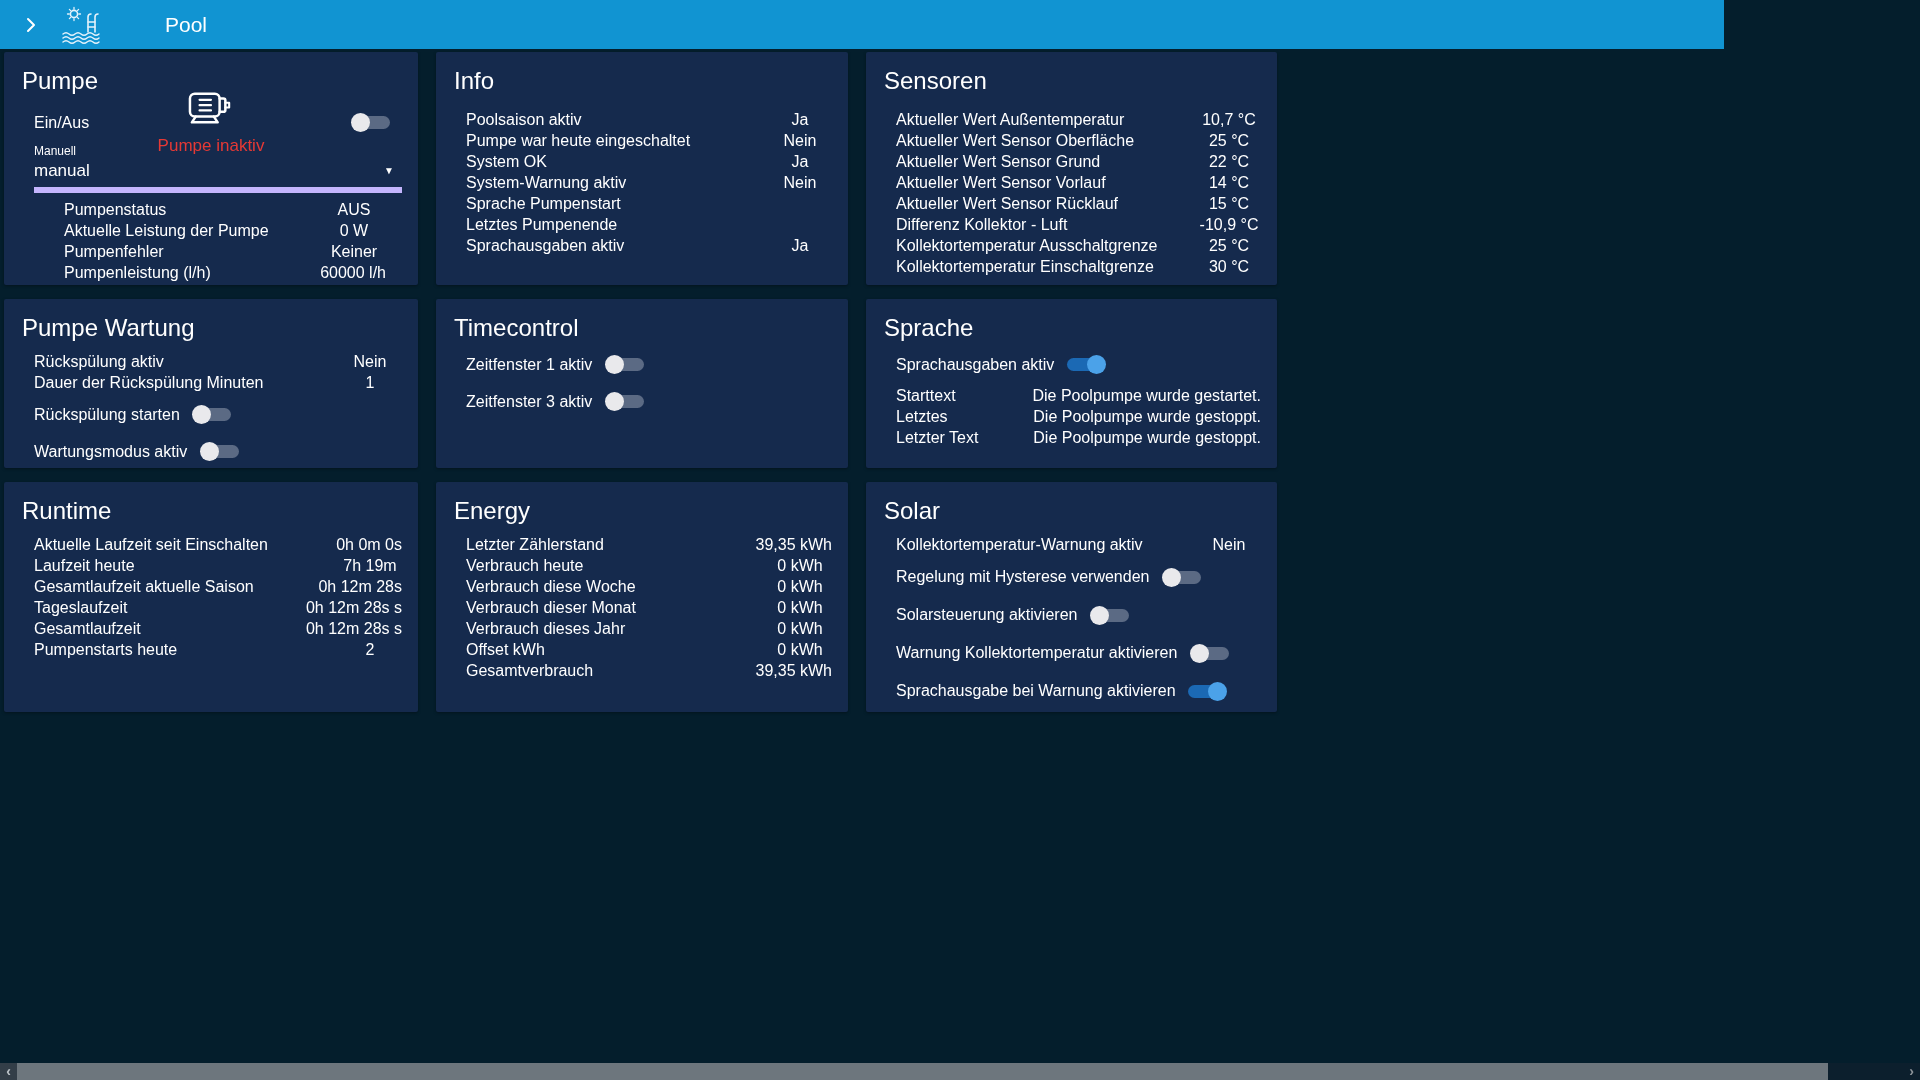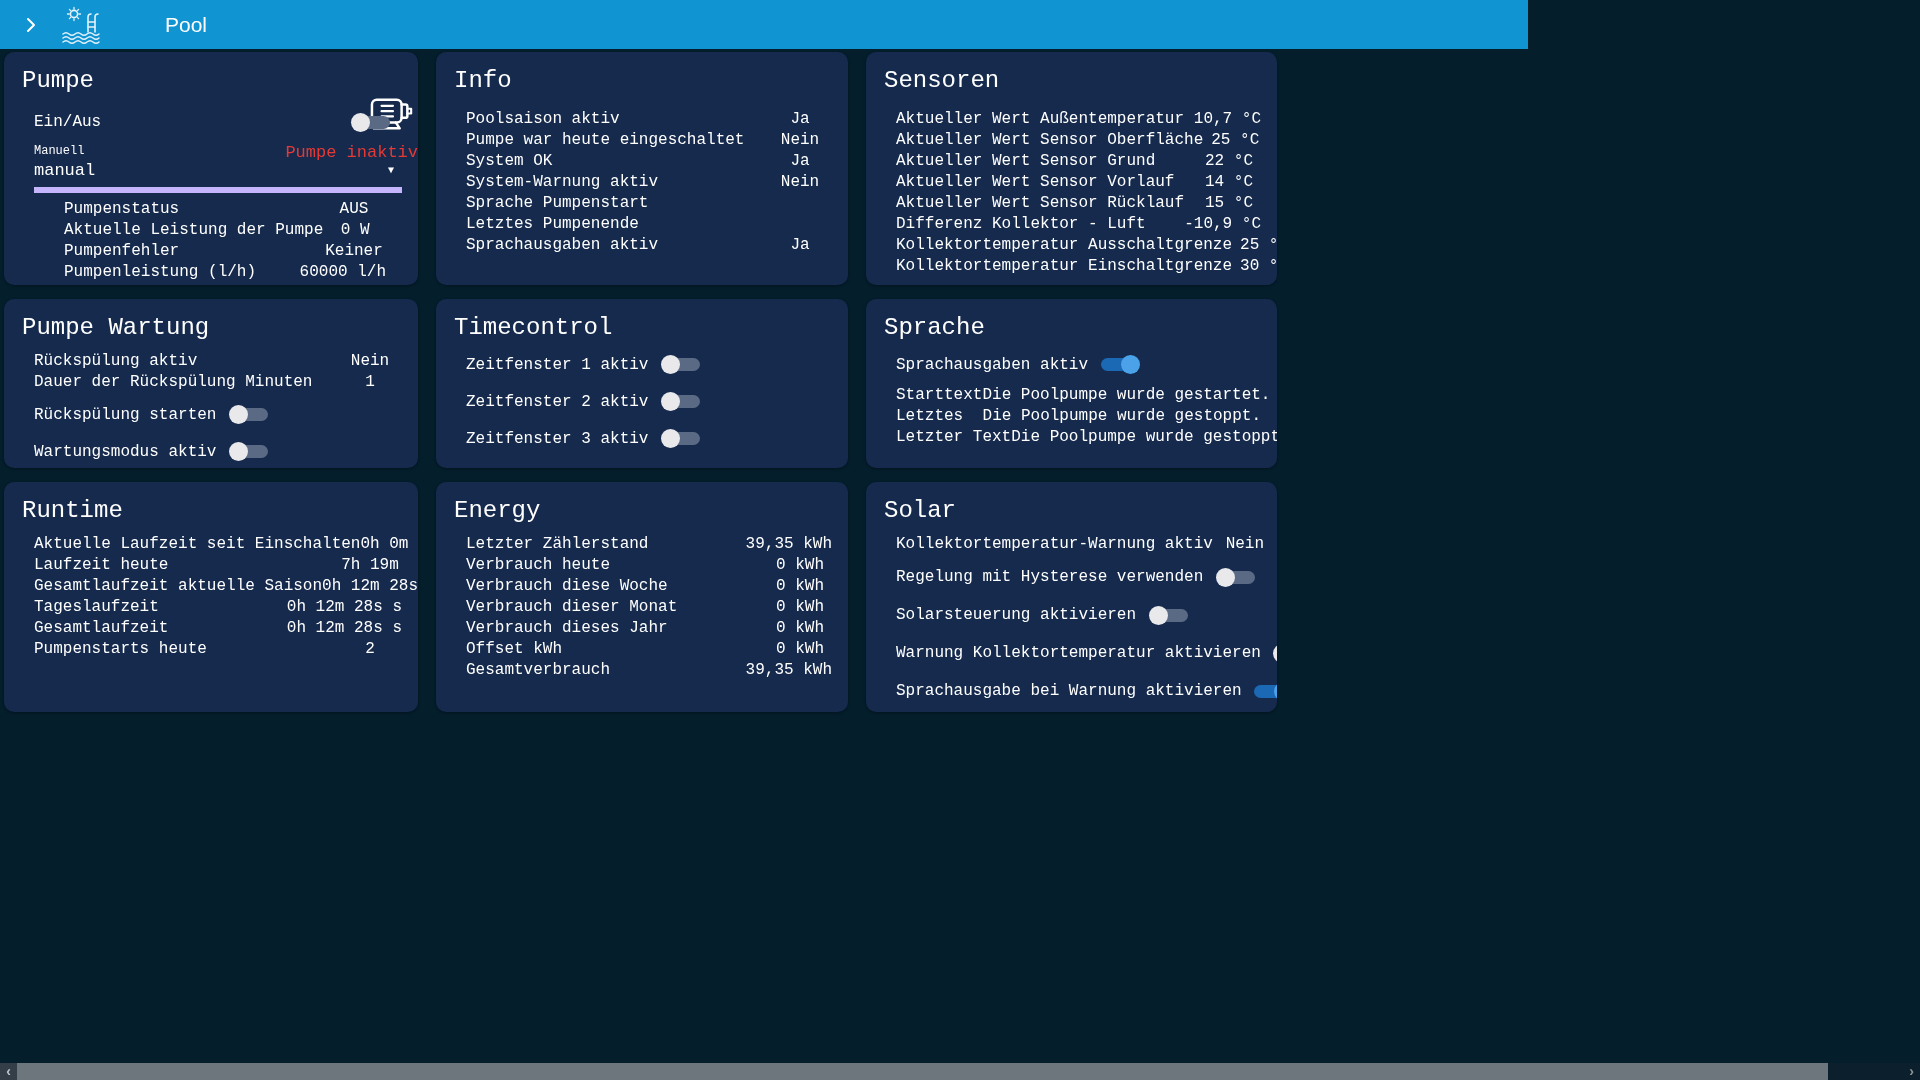--- a/index.html
+++ b/index.html
@@ -10,37 +10,37 @@
   }
   *{box-sizing:border-box; margin:0; padding:0;}
   html,body{width:1920px; height:1080px; overflow:hidden;}
   body{
     background:var(--background,#041e2c);
     font-family:"Liberation Sans","DejaVu Sans",sans-serif;
     color:#fff; position:relative;
   }
   
   .topbar{
-    position:absolute; top:0; left:0; width:1528px; height:49px;
+    position:absolute; top:0; left:0; width:1724px; height:49px;
     background:var(--header,#1194d2); display:flex; align-items:center;
   }
   .chev{margin-left:23px; display:flex; align-items:center;}
   .pool-ic{margin-left:22px; display:flex; align-items:center;}
   .topbar .title{margin-left:60px; font-size:21px; color:#fff; font-weight:400;}
   
   .content{
     position:absolute; top:52px; left:4px;
     display:grid;
     grid-template-columns:414px 412px 411px;
     grid-template-rows:233px 169px 230px;
     gap:14px 18px;
   }
   .card{
-    background:var(--card,#152a4d); border-radius:10px; position:relative;
-    box-shadow:0 1px 3px rgba(0,0,0,.35); overflow:hidden;font-family:Liberation Mono, monospace;
+    background:var(--card,#152a4d); border-radius:2px; position:relative;
+    box-shadow:0 1px 3px rgba(0,0,0,.35); overflow:hidden;
   }
   .card-title{font-size:24px; font-weight:400; line-height:30px; padding:14px 0 0 18px; color:#fff;}
   .rows{margin:13px 16px 0 30px;}
   .rows.tight{margin-top:8px;}
   .rows.after-toggle{margin-top:2px;}
   .row{display:flex; justify-content:space-between; align-items:center; font-size:16px; line-height:21px;}
   .lbl{white-space:nowrap;}
   .val{min-width:64px; text-align:center; white-space:nowrap;}
   .val.wide{min-width:0; text-align:right;}
   .val-box{min-width:64px; display:flex; justify-content:center;}
@@ -61,21 +61,21 @@
   .pump-body{margin:0 16px 0 30px;}
   .onoff-row{margin-top:16px;}
   .mini-label{font-size:12px; line-height:13px; margin-top:12px; color:#fdfdfe;}
   .selectbox{
     margin-top:2px; display:flex; justify-content:space-between; align-items:center;
     font-size:17px; line-height:21px; padding-bottom:6px;
     border-bottom:6px solid #c4b5fd; cursor:pointer;
   }
   .selectbox .caret{font-size:10px; color:#fff; padding-right:8px;}
   .pump-visual{
-    position:absolute; top:40px; left:0; right:0; text-align:right;
+    position:absolute; top:34px; left:0; right:0; text-align:center;
     padding-left:0; pointer-events:none;
   }
   .pump-alert{font-size:17px; margin-top:2px; color:var(--alert,#e53935);}
   .pump-rows{margin-top:6px;}
   
   .hscroll{position:absolute; left:0; bottom:0; width:1920px; height:17px; background:var(--sb-track,#0c1f2d);}
   .sb-btn{position:absolute; top:0; width:17px; height:17px; display:flex; align-items:center;
           justify-content:center; font-size:14px; font-weight:bold; cursor:pointer; line-height:17px;}
   .sb-btn.left{left:0; background:var(--sb-btn,#333e48); color:#bdc4c9;}
   .sb-btn.right{right:0; background:transparent; color:#8d949a;}
@@ -263,29 +263,20 @@
     <div class="trow first">
       <span class="lbl">Zeitfenster 1 aktiv</span>
       <span class="val-box">
         <span class="toggle" data-state="off">
           <span class="track"></span>
           <span class="knob"></span>
         </span>
       </span>
     </div>
     <div class="trow">
-      <span class="lbl">Zeitfenster 2 aktiv</span>
-      <span class="val-box">
-        <span class="toggle" data-state="off">
-          <span class="track"></span>
-          <span class="knob"></span>
-        </span>
-      </span>
-    </div>
-    <div class="trow">
       <span class="lbl">Zeitfenster 3 aktiv</span>
       <span class="val-box">
         <span class="toggle" data-state="off">
           <span class="track"></span>
           <span class="knob"></span>
         </span>
       </span>
     </div>
   </section>
 

